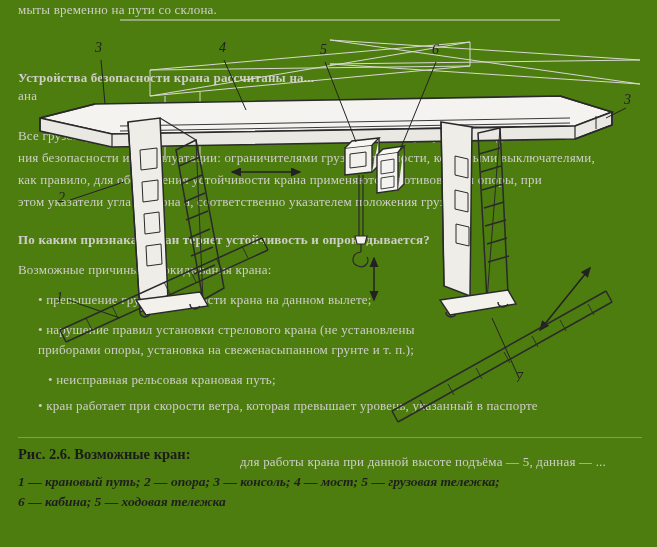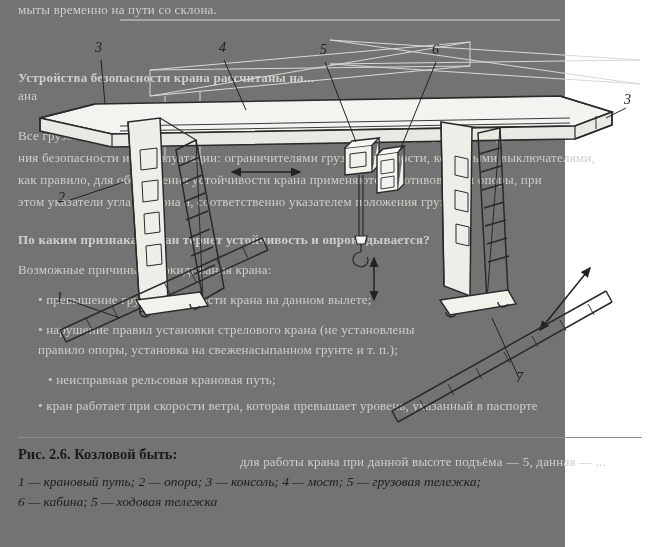--- a/index.html
+++ b/index.html
@@ -10,23 +10,23 @@
   body {
     width: 657px;
     height: 547px;
     font-family: "Liberation Serif", serif;
     color: #2b2b2b;
     position: relative;
     overflow: hidden;
   }
   #page {
     position: relative;
-    width: 565px;
+    width: 657px;
     height: 547px;
-    background: #737373;
+    background: #4d7c0f;
   }
 
   
   .ghost {
     position: absolute;
     color: #cfcec9;
     font-family: "Liberation Serif", serif;
     font-size: 13px;
     letter-spacing: .2px;
     white-space: nowrap;
@@ -71,39 +71,40 @@
     font-weight: bold;
     color: #1a1a1a;
     margin-bottom: 9px;
   }
   .cap-title .num { font-weight: bold; }
   .cap-legend {
     font-size: 13.5px;
     font-style: italic;
     line-height: 20px;
     color: #1e1e1e;
+    font-weight: bold;
   }
 </style>
 </head>
 <body>
 
 <div id="page">
 
   <div class="ghost" style="left:18px; top:2px;">мыты временно на пути со склона.</div>
   <div class="ghost b" style="left:18px; top:70px;">Устройства безопасности крана рассчитаны на...</div>
   <div class="ghost" style="left:18px; top:88px;text-align:center;">ана</div>
   <div class="ghost" style="left:18px; top:128px;">Все грузоподъёмные краны должны быть оборудованы приборами и устройствами для обеспече-</div>
   <div class="ghost" style="left:18px; top:150px;">ния безопасности их эксплуатации: ограничителями грузоподъёмности, концевыми выключателями,</div>
   <div class="ghost" style="left:18px; top:172px;">как правило, для обеспечения устойчивости крана применяются противовесы и опоры, при</div>
   <div class="ghost" style="left:18px; top:194px;">этом указатели угла наклона а, соответственно указателем положения груза b.</div>
   <div class="ghost b" style="left:18px; top:232px;">По каким признакам кран теряет устойчивость и опрокидывается?</div>
   <div class="ghost" style="left:18px; top:262px;">Возможные причины опрокидывания крана:</div>
   <div class="ghost" style="left:38px; top:292px;">• превышение грузоподъёмности крана на данном вылете;</div>
   <div class="ghost" style="left:38px; top:322px;">• нарушение правил установки стрелового крана (не установлены</div>
-  <div class="ghost" style="left:38px; top:342px;">правило опоры, установка на свеженасыпанном грунте и т. п.);</div>
+  <div class="ghost" style="left:38px; top:342px;">приборами опоры, установка на свеженасыпанном грунте и т. п.);</div>
   <div class="ghost" style="left:48px; top:372px;">• неисправная рельсовая крановая путь;</div>
   <div class="ghost" style="left:38px; top:398px;">• кран работает при скорости ветра, которая превышает уровень, указанный в паспорте</div>
   <div class="ghost" style="left:240px; top:454px;">для работы крана при данной высоте подъёма — 5, данная — ...</div>
 
   <div id="figure">
     <svg width="657" height="430" viewBox="0 0 657 430" xmlns="http://www.w3.org/2000/svg">
       <defs>
         <marker id="arrHead" markerWidth="8" markerHeight="8" refX="6" refY="3" orient="auto">
           <path d="M0,0 L7,3 L0,6 z" fill="#222"></path>
         </marker>
@@ -256,19 +257,19 @@
     <div class="callout" style="left:624px; top:92px;">3</div>
     <div class="callout" style="left:58px;  top:190px;">2</div>
     <div class="callout" style="left:56px;  top:290px;">1</div>
     <div class="callout" style="left:516px; top:370px;">7</div>
   </div>
 
   <div id="caption">
     <div class="cap-rule"></div>
     <div class="cap-title">
       <span class="num">Рис. 2.6.</span>
-      <span>Козловой быть:</span>
+      <span>Возможные кран:</span>
     </div>
     <div class="cap-legend">1 — крановый путь; 2 — опора; 3 — консоль; 4 — мост; 5 — грузовая тележка;</div>
     <div class="cap-legend">6 — кабина; 5 — ходовая тележка</div>
   </div>
 
 </div>
 
 </body></html>

